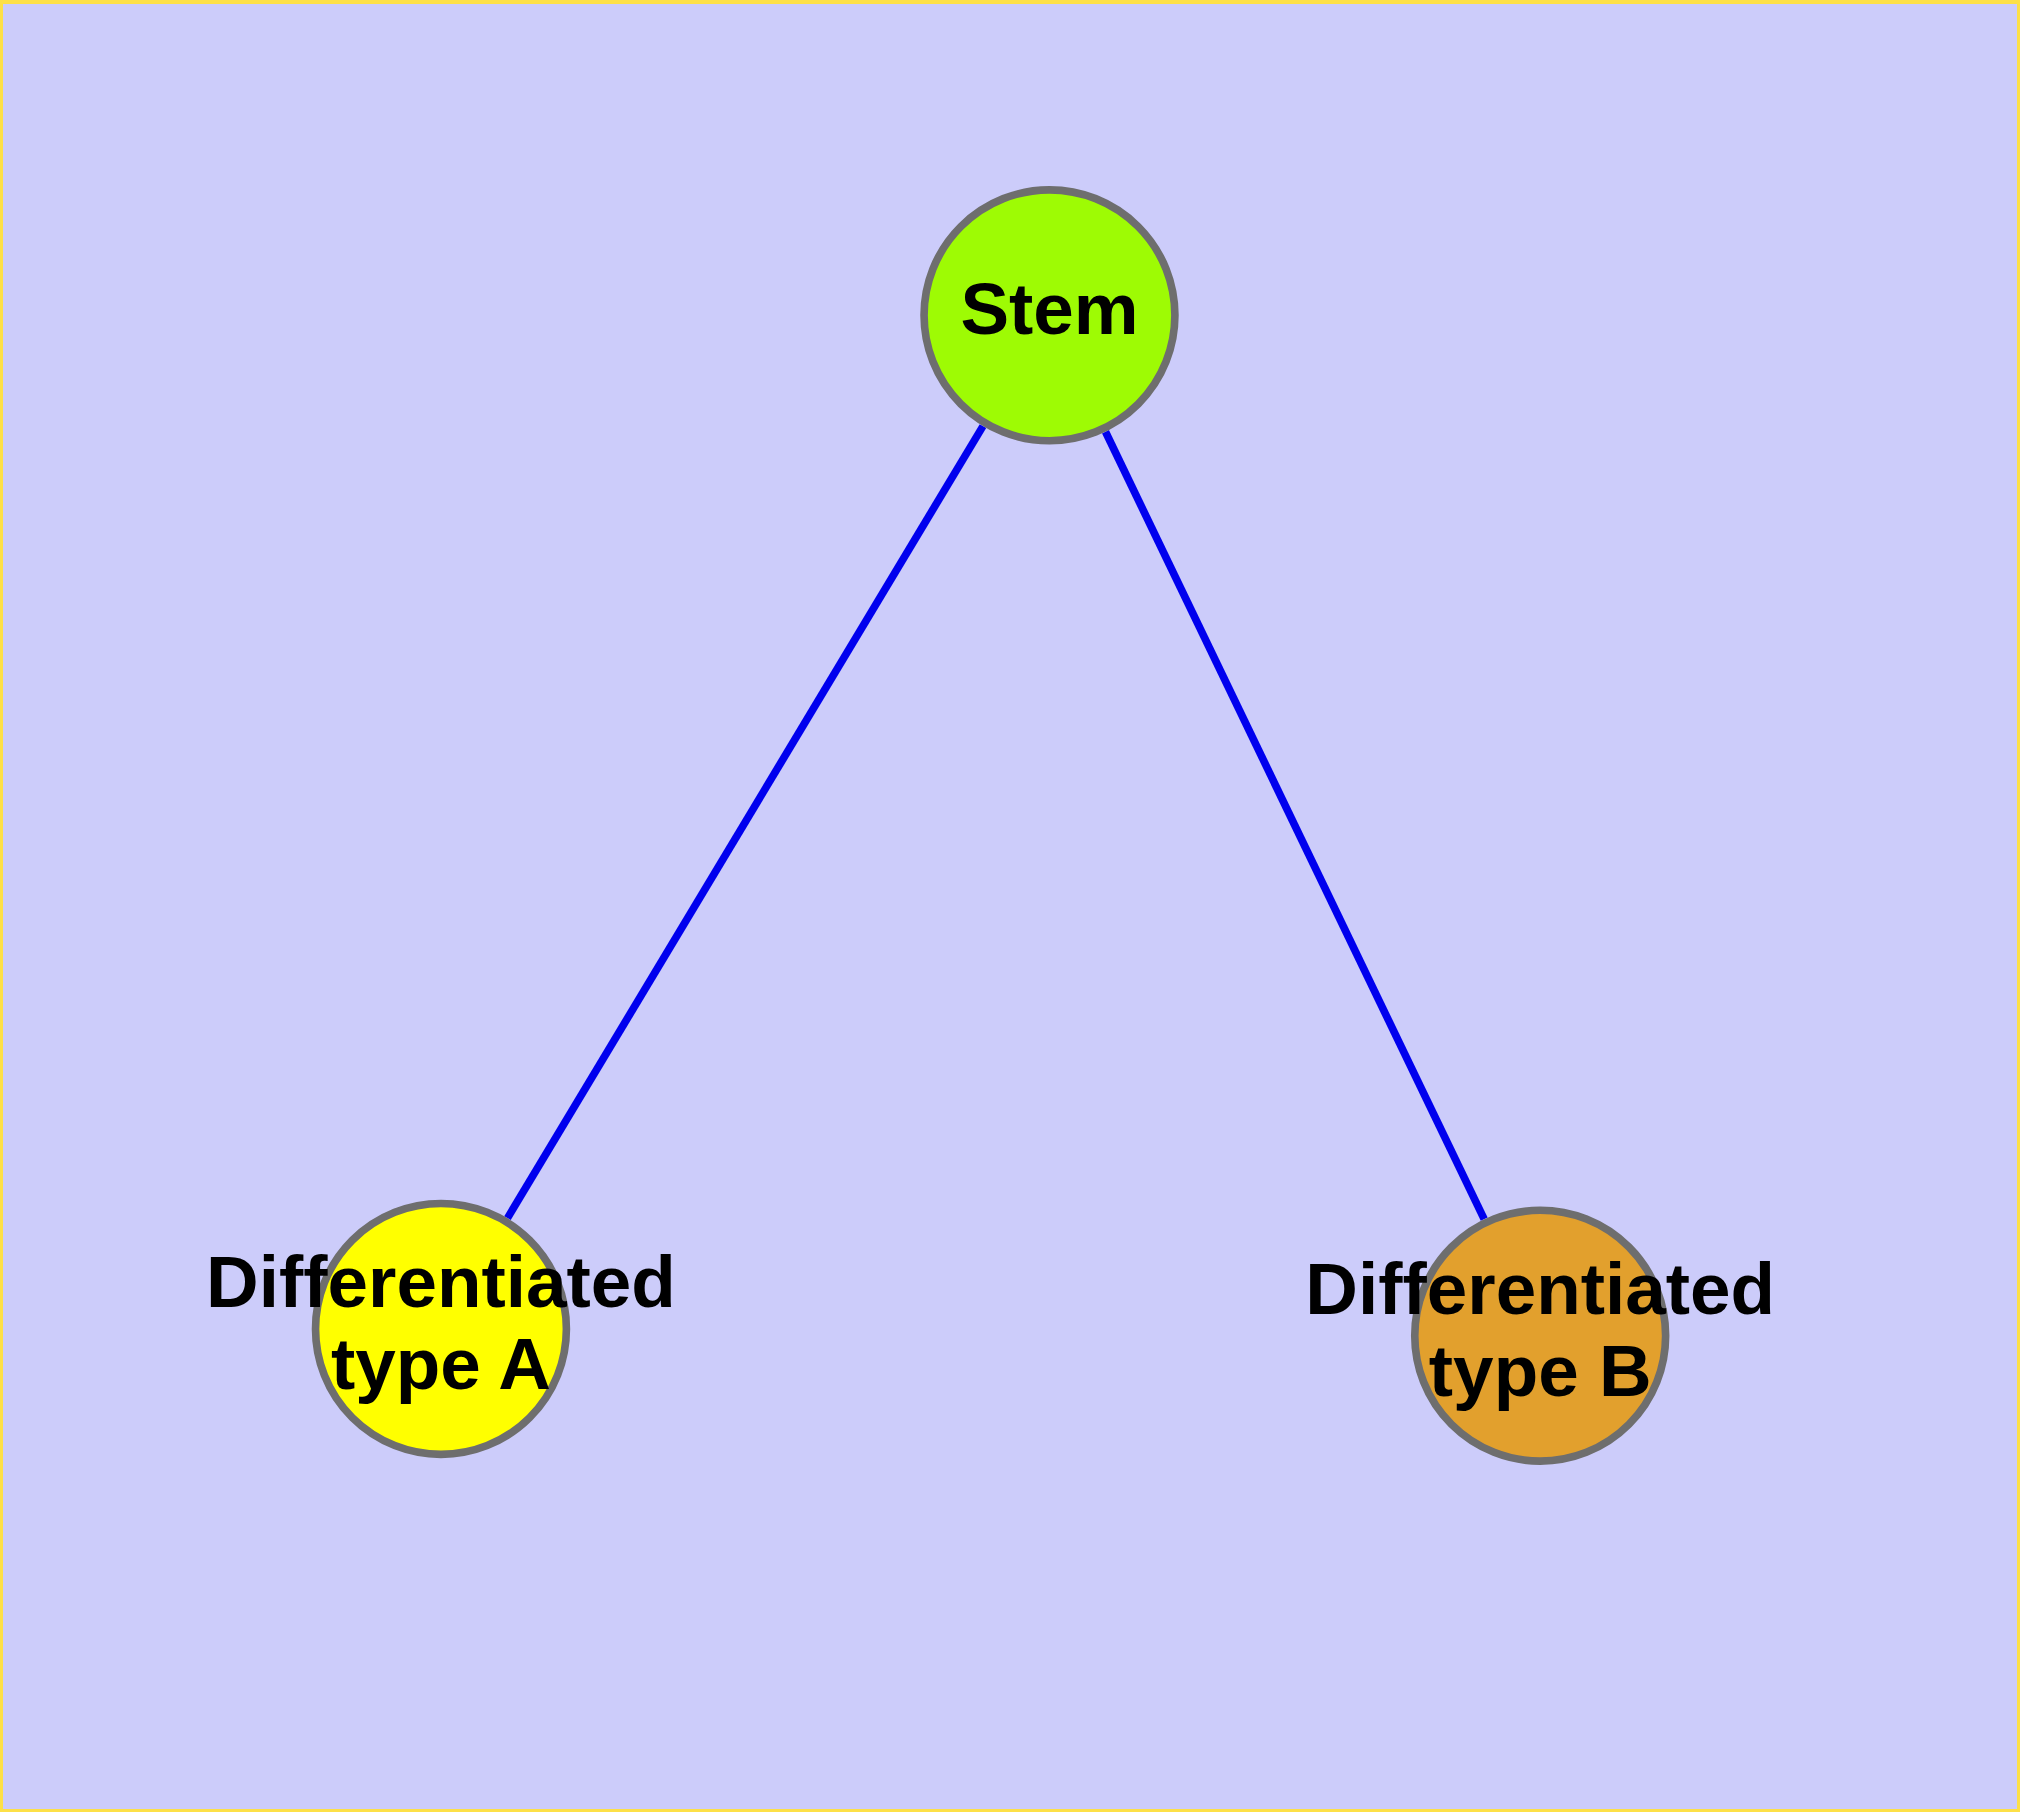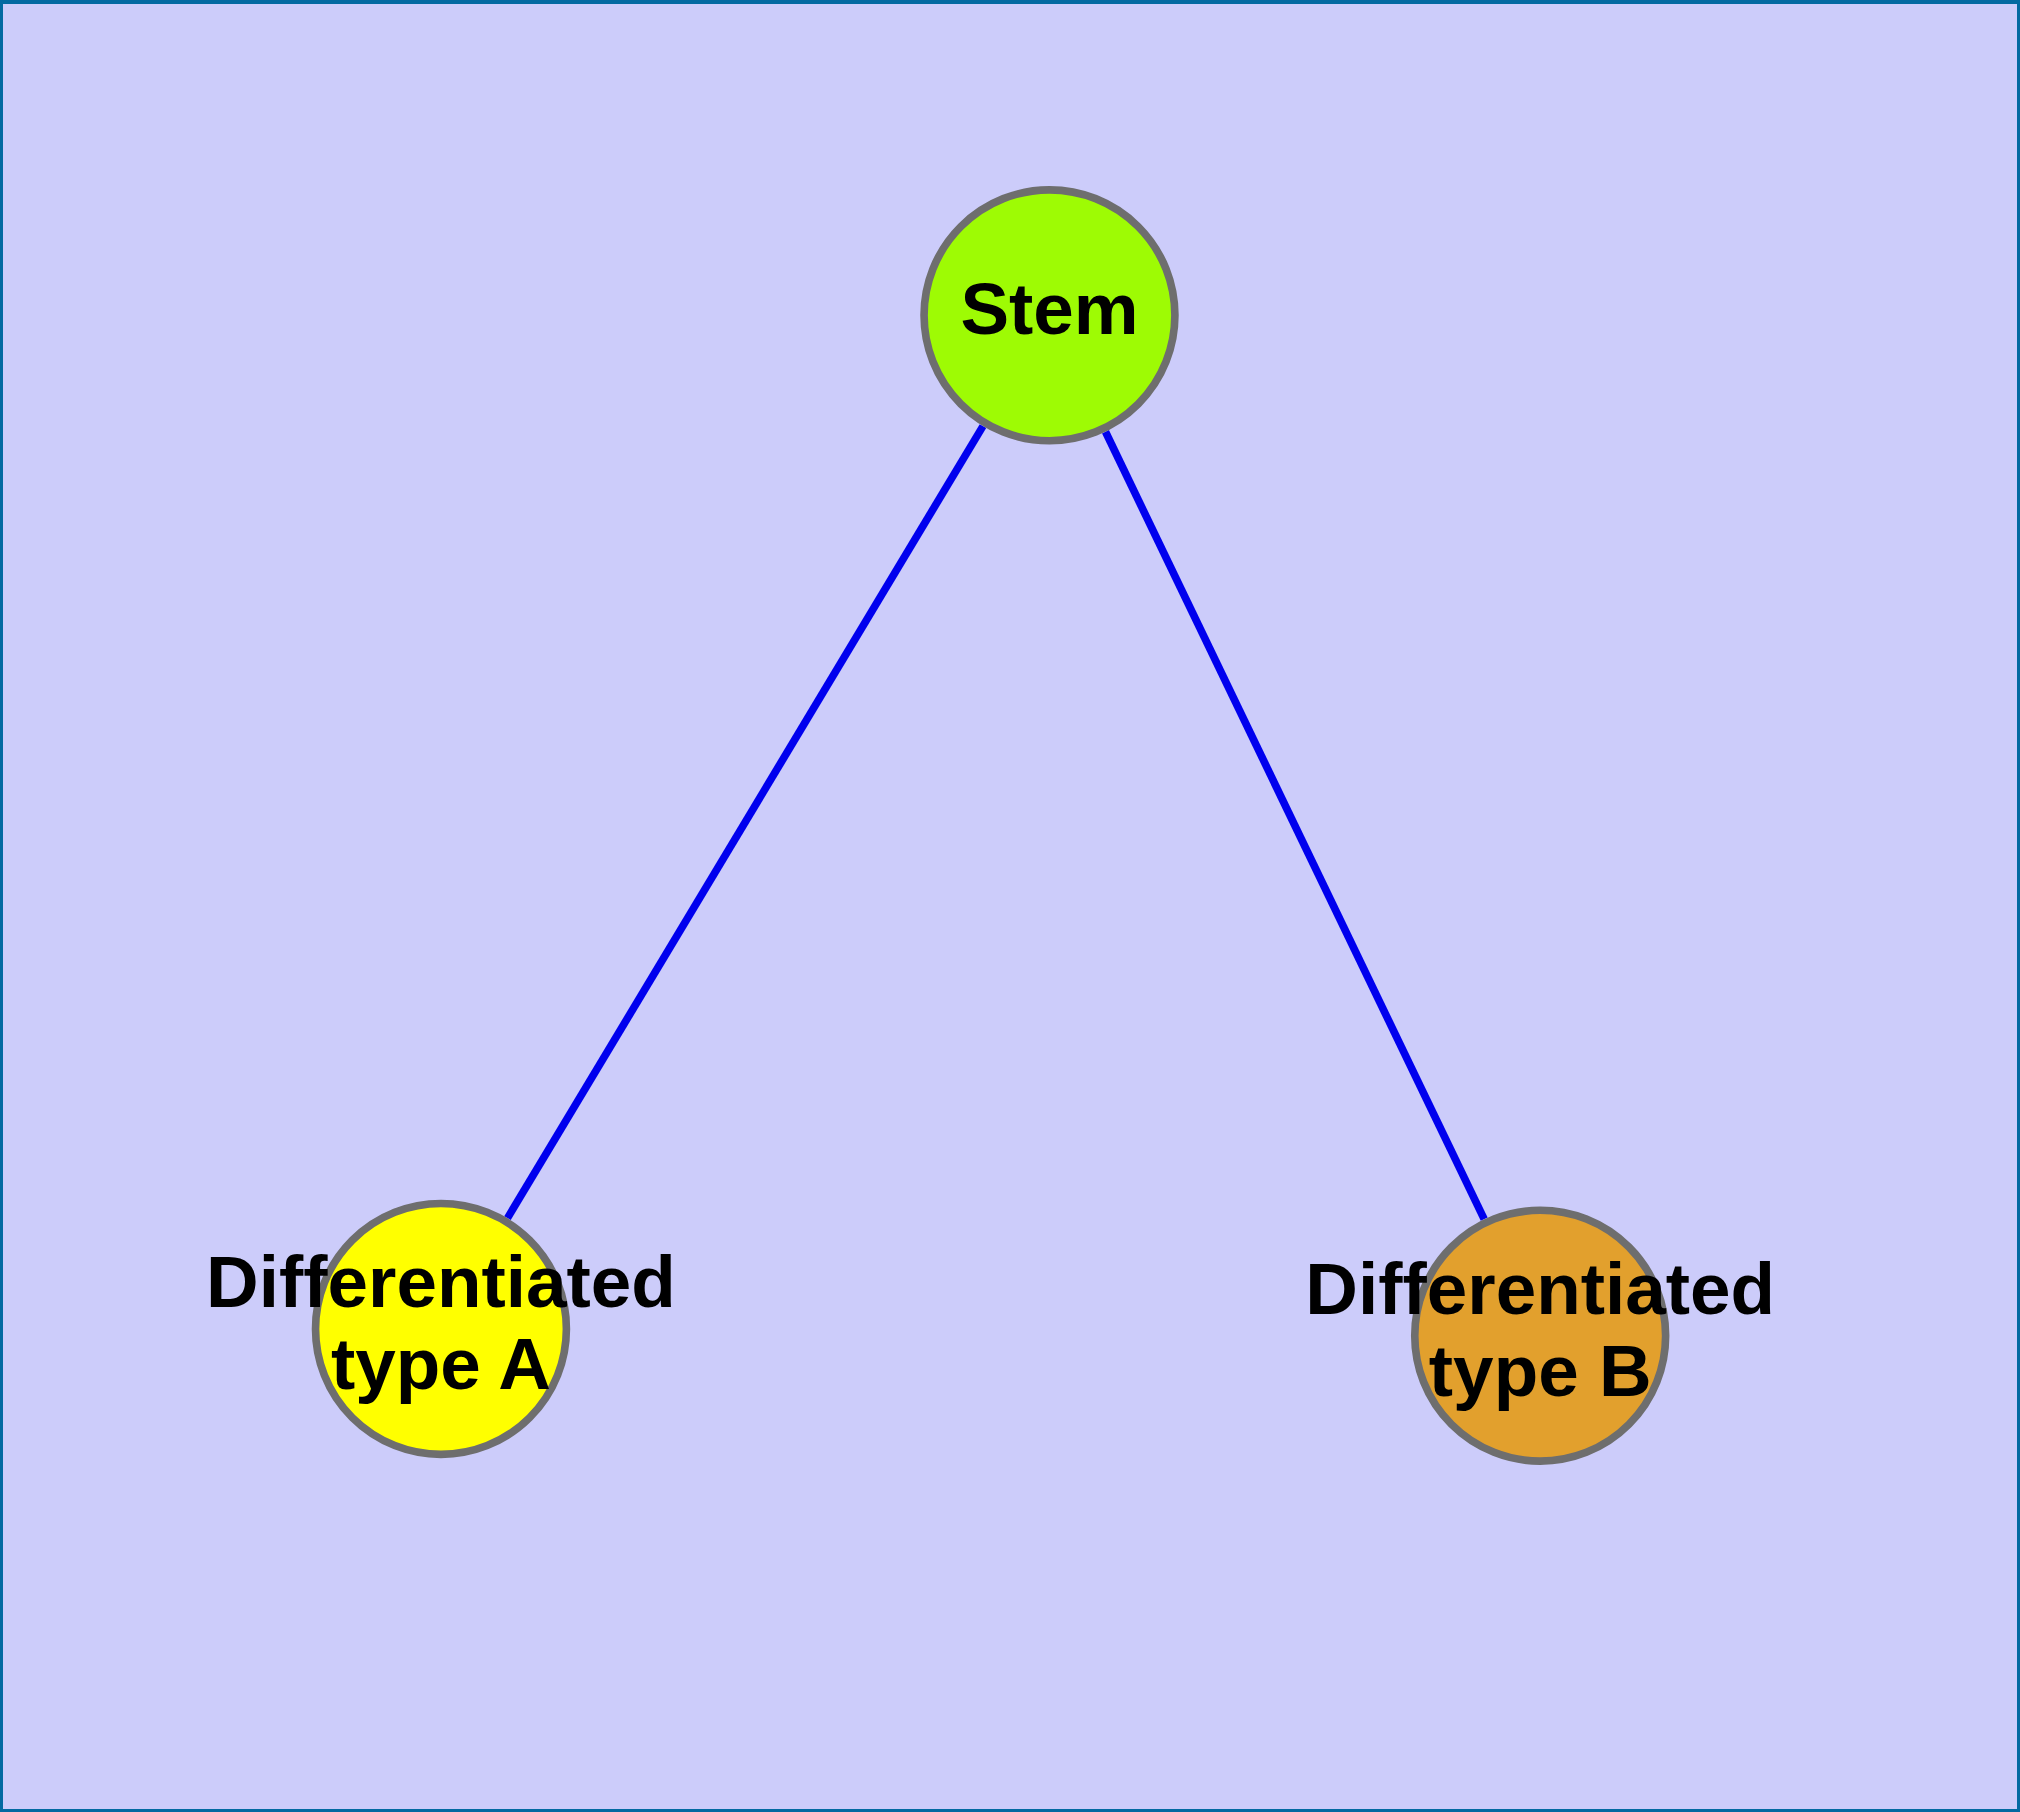--- a/index.html
+++ b/index.html
@@ -6,21 +6,21 @@
   html, body {
     margin: 0;
     padding: 0;
     background: #ffffff;
   }
   #canvas {
     position: relative;
     width: 2021px;
     height: 1812px;
     overflow: hidden;
-    background: #0369a1;
+    background: #fde047;
     font-family: "Liberation Sans", "DejaVu Sans", sans-serif;
     text-align: right;
   }
   #plot-background {
     position: absolute;
     left: 3.4px;
     top: 4.2px;
     width: 2014px;
     height: 1805px;
     background: #ccccfa;

